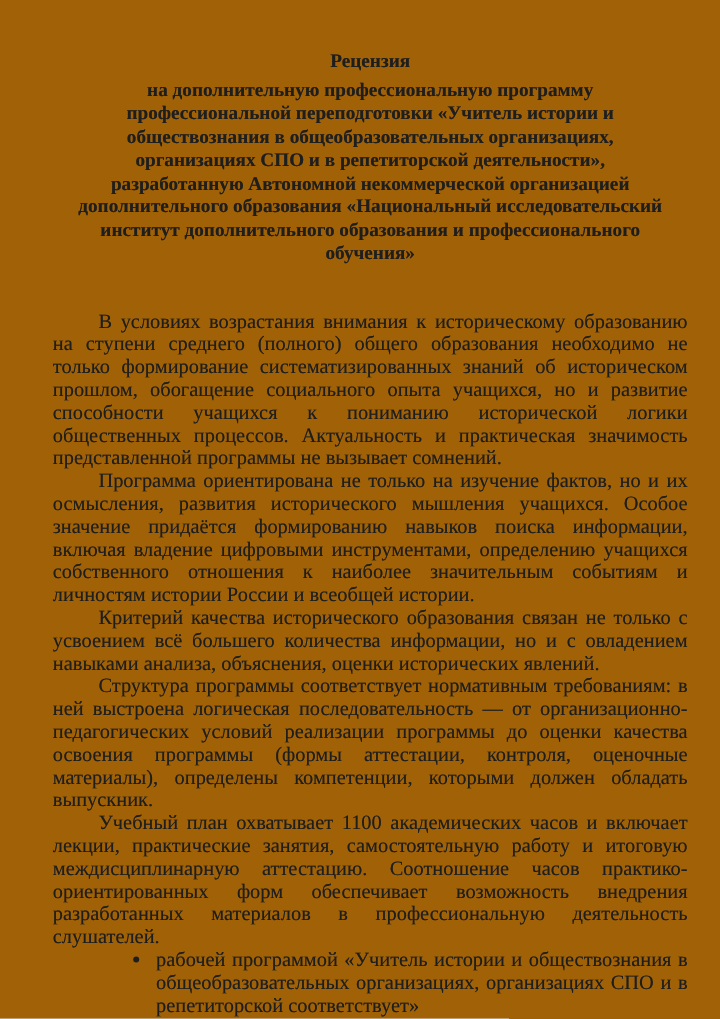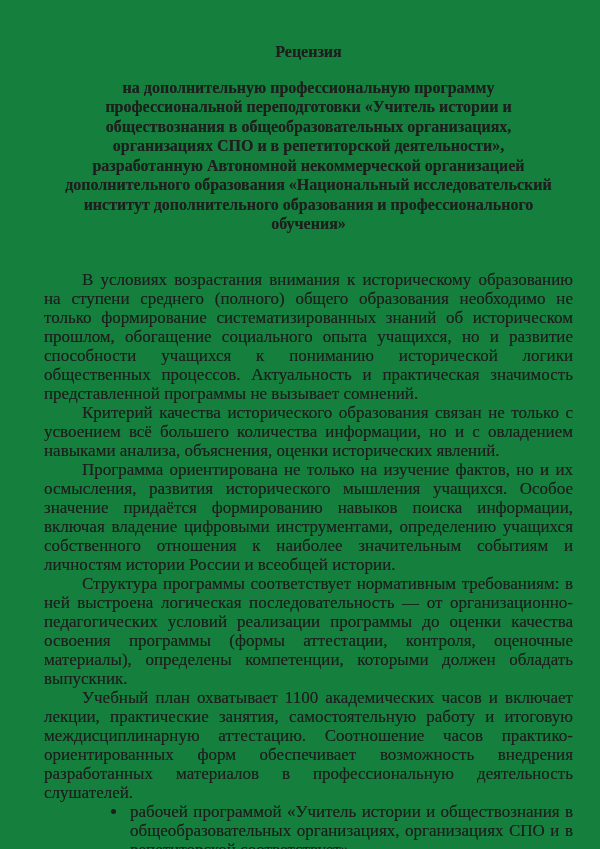--- a/index.html
+++ b/index.html
@@ -5,39 +5,39 @@
   html, body {
     margin: 0;
     padding: 0;
     background: #ffffff;
   }
   .page {
     position: relative;
     width: 600px;
     height: 849px;
     box-sizing: border-box;
-    background: #15803d;
+    background: #a16207;
     font-family: "Liberation Serif", serif;
     color: #1e1e1e;
     padding: 42px 27px 0 44px;
     overflow: hidden;
     text-shadow: 0 0 0.5px rgba(30,30,30,0.6);
   }
   .heading {
     text-align: center;
     font-weight: bold;
     font-size: 16px;
     line-height: 19.5px;
   }
   .title {
     margin: 0 0 1px 0;
   }
   .subtitle {
     max-width: 496px;
-    margin: 16px auto;
+    margin: 4px auto;
     text-align: center;
   }
   .body-text {
     margin-top: 36px;
     font-size: 17px;
     line-height: 19px;
   }
   p.para {
     margin: 0;
     text-align: justify;
@@ -59,22 +59,22 @@
 
 <div class="page">
 
   <div class="heading">
     <div class="title">Рецензия</div>
     <div class="subtitle">на дополнительную профессиональную программу профессиональной переподготовки «Учитель истории и обществознания в общеобразовательных организациях, организациях СПО и в репетиторской деятельности», разработанную Автономной некоммерческой организацией дополнительного образования «Национальный исследовательский институт дополнительного образования и профессионального обучения»</div>
   </div>
 
   <div class="body-text">
     <p class="para">В условиях возрастания внимания к историческому образованию на ступени среднего (полного) общего образования необходимо не только формирование систематизированных знаний об историческом прошлом, обогащение социального опыта учащихся, но и развитие способности учащихся к пониманию исторической логики общественных процессов. Актуальность и практическая значимость представленной программы не вызывает сомнений.</p>
+    <p class="para">Программа ориентирована не только на изучение фактов, но и их осмысления, развития исторического мышления учащихся. Особое значение придаётся формированию навыков поиска информации, включая владение цифровыми инструментами, определению учащихся собственного отношения к наиболее значительным событиям и личностям истории России и всеобщей истории.</p>
     <p class="para">Критерий качества исторического образования связан не только с усвоением всё большего количества информации, но и с овладением навыками анализа, объяснения, оценки исторических явлений.</p>
-    <p class="para">Программа ориентирована не только на изучение фактов, но и их осмысления, развития исторического мышления учащихся. Особое значение придаётся формированию навыков поиска информации, включая владение цифровыми инструментами, определению учащихся собственного отношения к наиболее значительным событиям и личностям истории России и всеобщей истории.</p>
     <p class="para">Структура программы соответствует нормативным требованиям: в ней выстроена логическая последовательность — от организационно-педагогических условий реализации программы до оценки качества освоения программы (формы аттестации, контроля, оценочные материалы), определены компетенции, которыми должен обладать выпускник.</p>
     <p class="para">Учебный план охватывает 1100 академических часов и включает лекции, практические занятия, самостоятельную работу и итоговую междисциплинарную аттестацию. Соотношение часов практико-ориентированных форм обеспечивает возможность внедрения разработанных материалов в профессиональную деятельность слушателей.</p>
 
     <ul class="materials">
       <li>рабочей программой «Учитель истории и обществознания в общеобразовательных организациях, организациях СПО и в репетиторской соответствует»</li>
     </ul>
   </div>
 
 </div>
 

